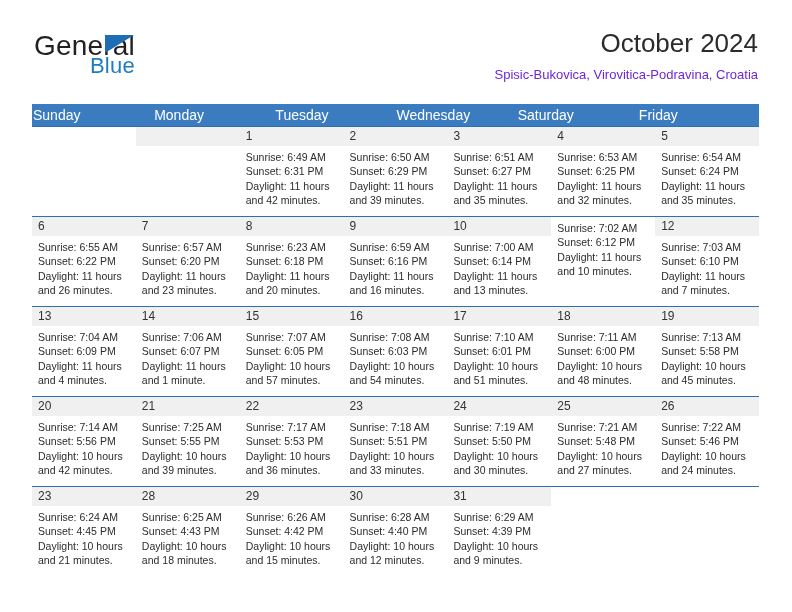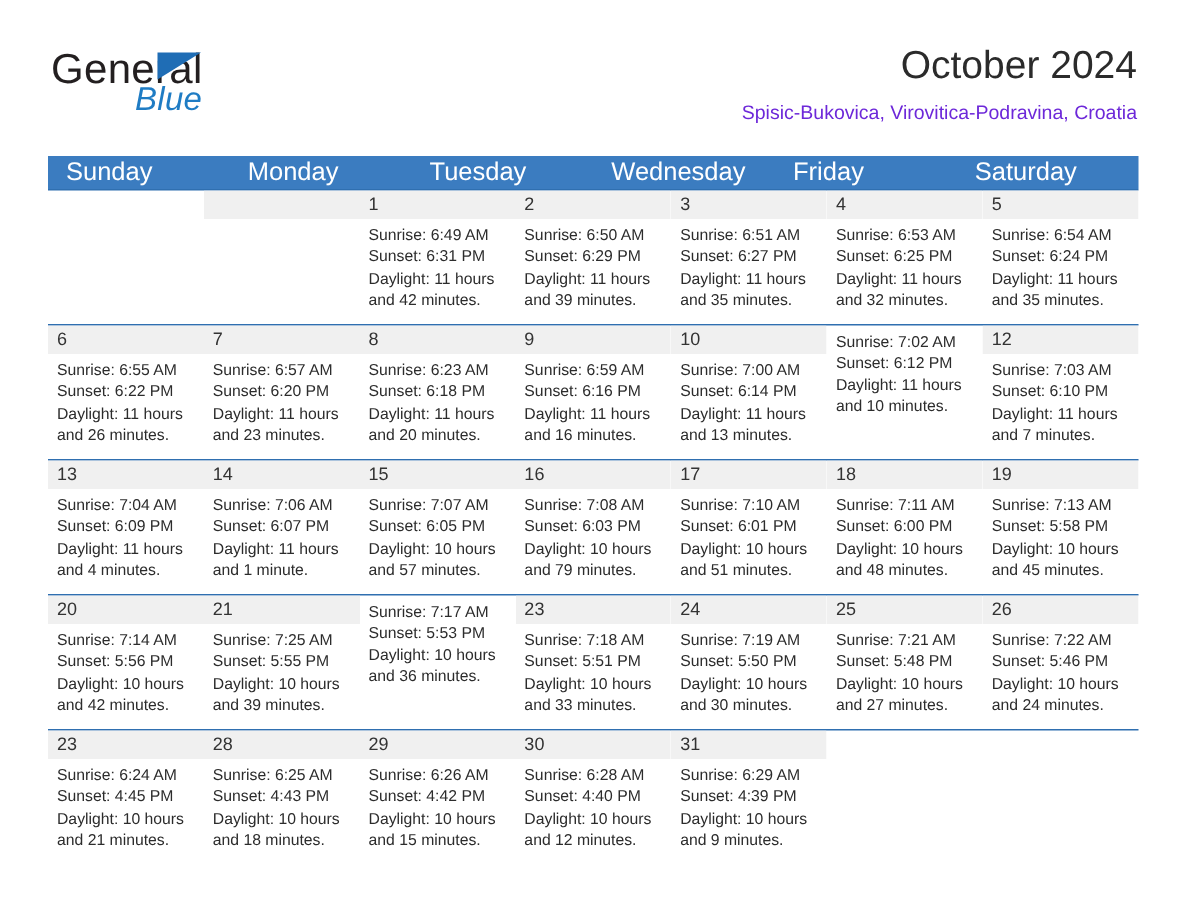--- a/index.html
+++ b/index.html
@@ -54,21 +54,20 @@
     border-left: 29px solid #1f6db5;
     border-bottom: 18px solid transparent;
   }
   .brand-blue {
     position: absolute;
     left: 58px;
     top: 25px;
     font-size: 22px;
     color: #1f7cc4;
     letter-spacing: 0.2px;
-    font-style: italic;
   }
 
   .title-block {
     position: absolute;
     right: 0;
     top: 0;
     text-align: right;
   }
   .cal-title {
     font-size: 26px;
@@ -94,23 +93,23 @@
     width: 727px;
   }
   .cal-head {
     display: flex;
     background: #3b7cc0;
     height: 22px;
   }
   .cal-head .dow {
     flex: 1 1 0;
     color: #ffffff;
-    font-size: 17px;
+    font-size: 14px;
     line-height: 22px;
-    padding-left: 12px;
+    padding-left: 1px;
     box-sizing: border-box;
     white-space: nowrap;
     overflow: hidden;
   }
   .week {
     display: flex;
     height: 90px;
     border-top: 1.5px solid #2f6fb0;
     box-sizing: border-box;
   }
@@ -165,22 +164,22 @@
       <div class="cal-subtitle">Spisic-Bukovica, Virovitica-Podravina, Croatia</div>
     </div>
   </div>
 
   <div class="calendar">
     <div class="cal-head">
       <div class="dow">Sunday</div>
       <div class="dow">Monday</div>
       <div class="dow">Tuesday</div>
       <div class="dow">Wednesday</div>
+      <div class="dow">Saturday</div>
       <div class="dow">Friday</div>
-      <div class="dow">Saturday</div>
     </div>
 
     <div class="week">
       <div class="cell blank empty">
         <span class="daynum"></span>
       </div>
       <div class="cell empty">
         <span class="daynum"></span>
       </div>
       <div class="cell">
@@ -322,21 +321,21 @@
           <div>Daylight: 10 hours</div>
           <div>and 57 minutes.</div>
         </div>
       </div>
       <div class="cell">
         <span class="daynum">16</span>
         <div class="info">
           <div>Sunrise: 7:08 AM</div>
           <div>Sunset: 6:03 PM</div>
           <div>Daylight: 10 hours</div>
-          <div>and 79 minutes.</div>
+          <div>and 54 minutes.</div>
         </div>
       </div>
       <div class="cell">
         <span class="daynum">17</span>
         <div class="info">
           <div>Sunrise: 7:10 AM</div>
           <div>Sunset: 6:01 PM</div>
           <div>Daylight: 10 hours</div>
           <div>and 51 minutes.</div>
         </div>
@@ -374,20 +373,21 @@
       <div class="cell">
         <span class="daynum">21</span>
         <div class="info">
           <div>Sunrise: 7:25 AM</div>
           <div>Sunset: 5:55 PM</div>
           <div>Daylight: 10 hours</div>
           <div>and 39 minutes.</div>
         </div>
       </div>
       <div class="cell">
+        <span class="daynum">22</span>
         <div class="info">
           <div>Sunrise: 7:17 AM</div>
           <div>Sunset: 5:53 PM</div>
           <div>Daylight: 10 hours</div>
           <div>and 36 minutes.</div>
         </div>
       </div>
       <div class="cell">
         <span class="daynum">23</span>
         <div class="info">

